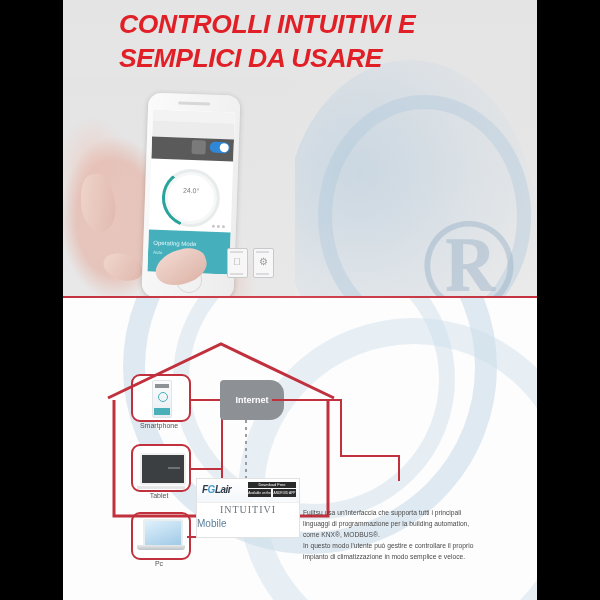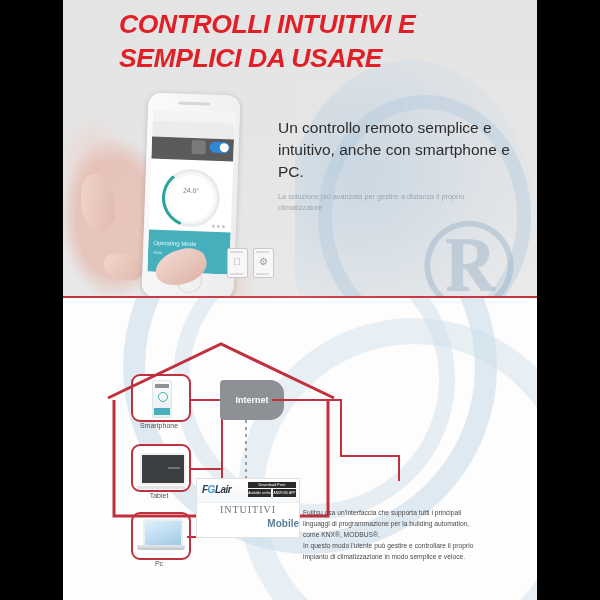--- a/index.html
+++ b/index.html
@@ -109,21 +109,21 @@
   #fgtop{position:absolute;left:0;top:0;width:102px;height:23px;border-bottom:1px solid #eee;
          background:linear-gradient(180deg,#fff,#f4f8fb);}
   #fglogo{position:absolute;left:5px;top:5px;font-size:10px;font-weight:bold;font-style:italic;color:#2f3b45;letter-spacing:-.5px;}
   #fglogo .g{color:#4c9ecf;}
   #fgdl{position:absolute;right:3px;top:3px;width:48px;}
   #fgdlTop{height:6px;background:#2b2b2b;color:#fff;font-size:4px;text-align:center;line-height:6px;}
   #fgdlRow{display:flex;gap:2px;margin-top:1px;}
   #fgdlRow span{flex:1;background:#2b2b2b;color:#fff;font-size:3.2px;line-height:8px;text-align:center;height:8px;}
   #fgAir{position:absolute;left:0;top:25px;width:102px;text-align:center;font-size:10px;color:#6e747a;letter-spacing:1px;
          font-family:"Liberation Serif",serif;}
-  #fgMob{position:absolute;left:0;top:39px;width:102px;text-align:right;font-size:10px;color:#5b7f9a;font-weight:bold;}
+  #fgMob{position:absolute;left:0;top:39px;width:102px;text-align:left;font-size:10px;color:#5b7f9a;}
 
   
   #house{position:absolute;left:43px;top:40px;width:230px;height:185px;}
 
   #p1{position:absolute;left:240px;top:210px;width:182px;font-size:6.7px;line-height:1.62;color:#4a4a4a;}
   #p2{position:absolute;left:240px;top:243px;width:190px;font-size:6.7px;line-height:1.62;color:#4a4a4a;}
 </style>
 </head>
 <body>
 
@@ -178,24 +178,20 @@
               <span class="bar2"></span>
         </div>
         <div class="badge">
           <span class="bar"></span>
               <span class="gl">⚙</span>
               <span class="bar2"></span>
         </div>
       </div>
     </div>
 
-    <div id="rtext">
-      <div id="rhead">Un controllo remoto semplice e intuitivo, anche con smartphone e PC.</div>
-      <div id="rsub">La soluzione più avanzata per gestire a distanza il proprio climatizzatore</div>
-    </div>
   </div>
 
   <div id="redline"></div>
 
   <div id="bot">
     <div class="arc" id="a1"></div>
     <div class="arc" id="a2"></div>
     <div class="arc" id="a3"></div>
 
     <div class="wire" style="left:124px;top:101px;width:35px;height:2px;"></div>

